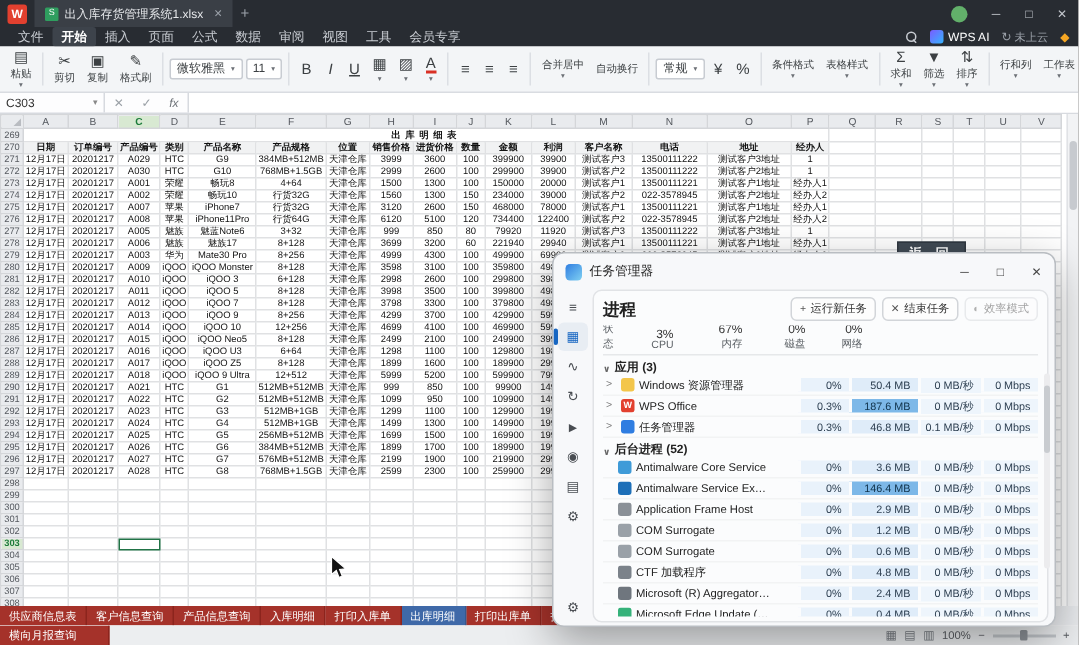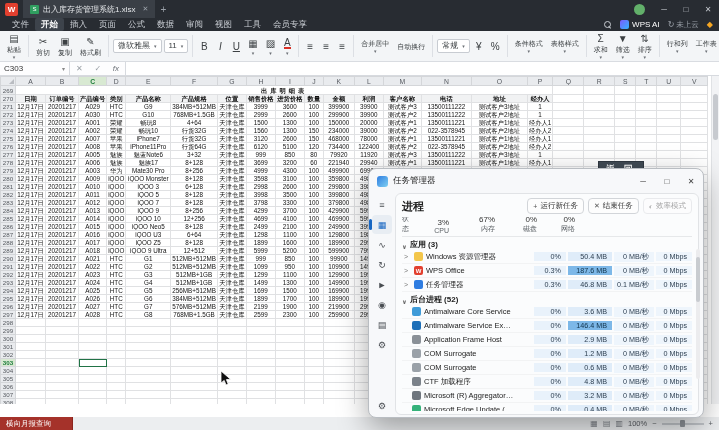--- a/index.html
+++ b/index.html
@@ -1355,20 +1355,32 @@
     <div class="return-btn">返 回</div>
   </div>
   <div class="vscroll">
       <div class="vthumb"></div>
     </div>
 
   <svg class="cursor" width="12" height="16" viewBox="0 0 12 16">
     <path d="M1 1 L1 13 L4.2 10.4 L6 15 L8.2 14 L6.4 9.6 L10.5 9.2 Z" fill="#111" stroke="#fff" stroke-width="0.8"></path>
   </svg>
 
+  <div class="tabsbar">
+      <span class="sheettab">供应商信息表</span>
+      <span class="sheettab">客户信息查询</span>
+      <span class="sheettab">产品信息查询</span>
+      <span class="sheettab">入库明细</span>
+      <span class="sheettab">打印入库单</span>
+      <span class="sheettab active">出库明细</span>
+      <span class="sheettab">打印出库单</span>
+      <span class="sheettab">打印出货单</span>
+      <span class="sheettab">产品库存</span>
+      <span class="sheettab">产品库存查询</span>
+    </div>
 
   <div class="statusbar">
     <div style="display:flex;align-items:stretch;height:13px;flex-direction:column;">
         <span class="sheettab">横向月报查询</span>
         <span class="sheettab">全年货品汇总查询</span>
         <span class="sheettab">纵向利润分析表</span>
         <span class="sheettab">修改表分析</span>
       </div>
     <div class="sb-spacer"></div>
     <div class="sb-right">
@@ -1557,21 +1569,21 @@
                 <div class="tm-val w-disk cellb2">0 MB/秒</div>
                 <div class="tm-val w-net cellb2">0 Mbps</div>
               </div>
               <div class="tm-row bgp">
                 <div class="tm-name">
                   <span class="picon" style="background: rgb(111, 118, 126);"></span>
                   <span class="pname">Microsoft (R) Aggregator H...</span>
                 </div>
                 <div class="tm-val w-status"></div>
                 <div class="tm-val w-cpu cellb">0%</div>
-                <div class="tm-val w-mem cellm">3.2 MB</div>
+                <div class="tm-val w-mem cellm">2.4 MB</div>
                 <div class="tm-val w-disk cellb2">0 MB/秒</div>
                 <div class="tm-val w-net cellb2">0 Mbps</div>
               </div>
               <div class="tm-row bgp">
                 <div class="tm-name">
                   <span class="picon" style="background: rgb(53, 178, 122);"></span>
                   <span class="pname">Microsoft Edge Update (32...</span>
                 </div>
                 <div class="tm-val w-status"></div>
                 <div class="tm-val w-cpu cellb">0%</div>

